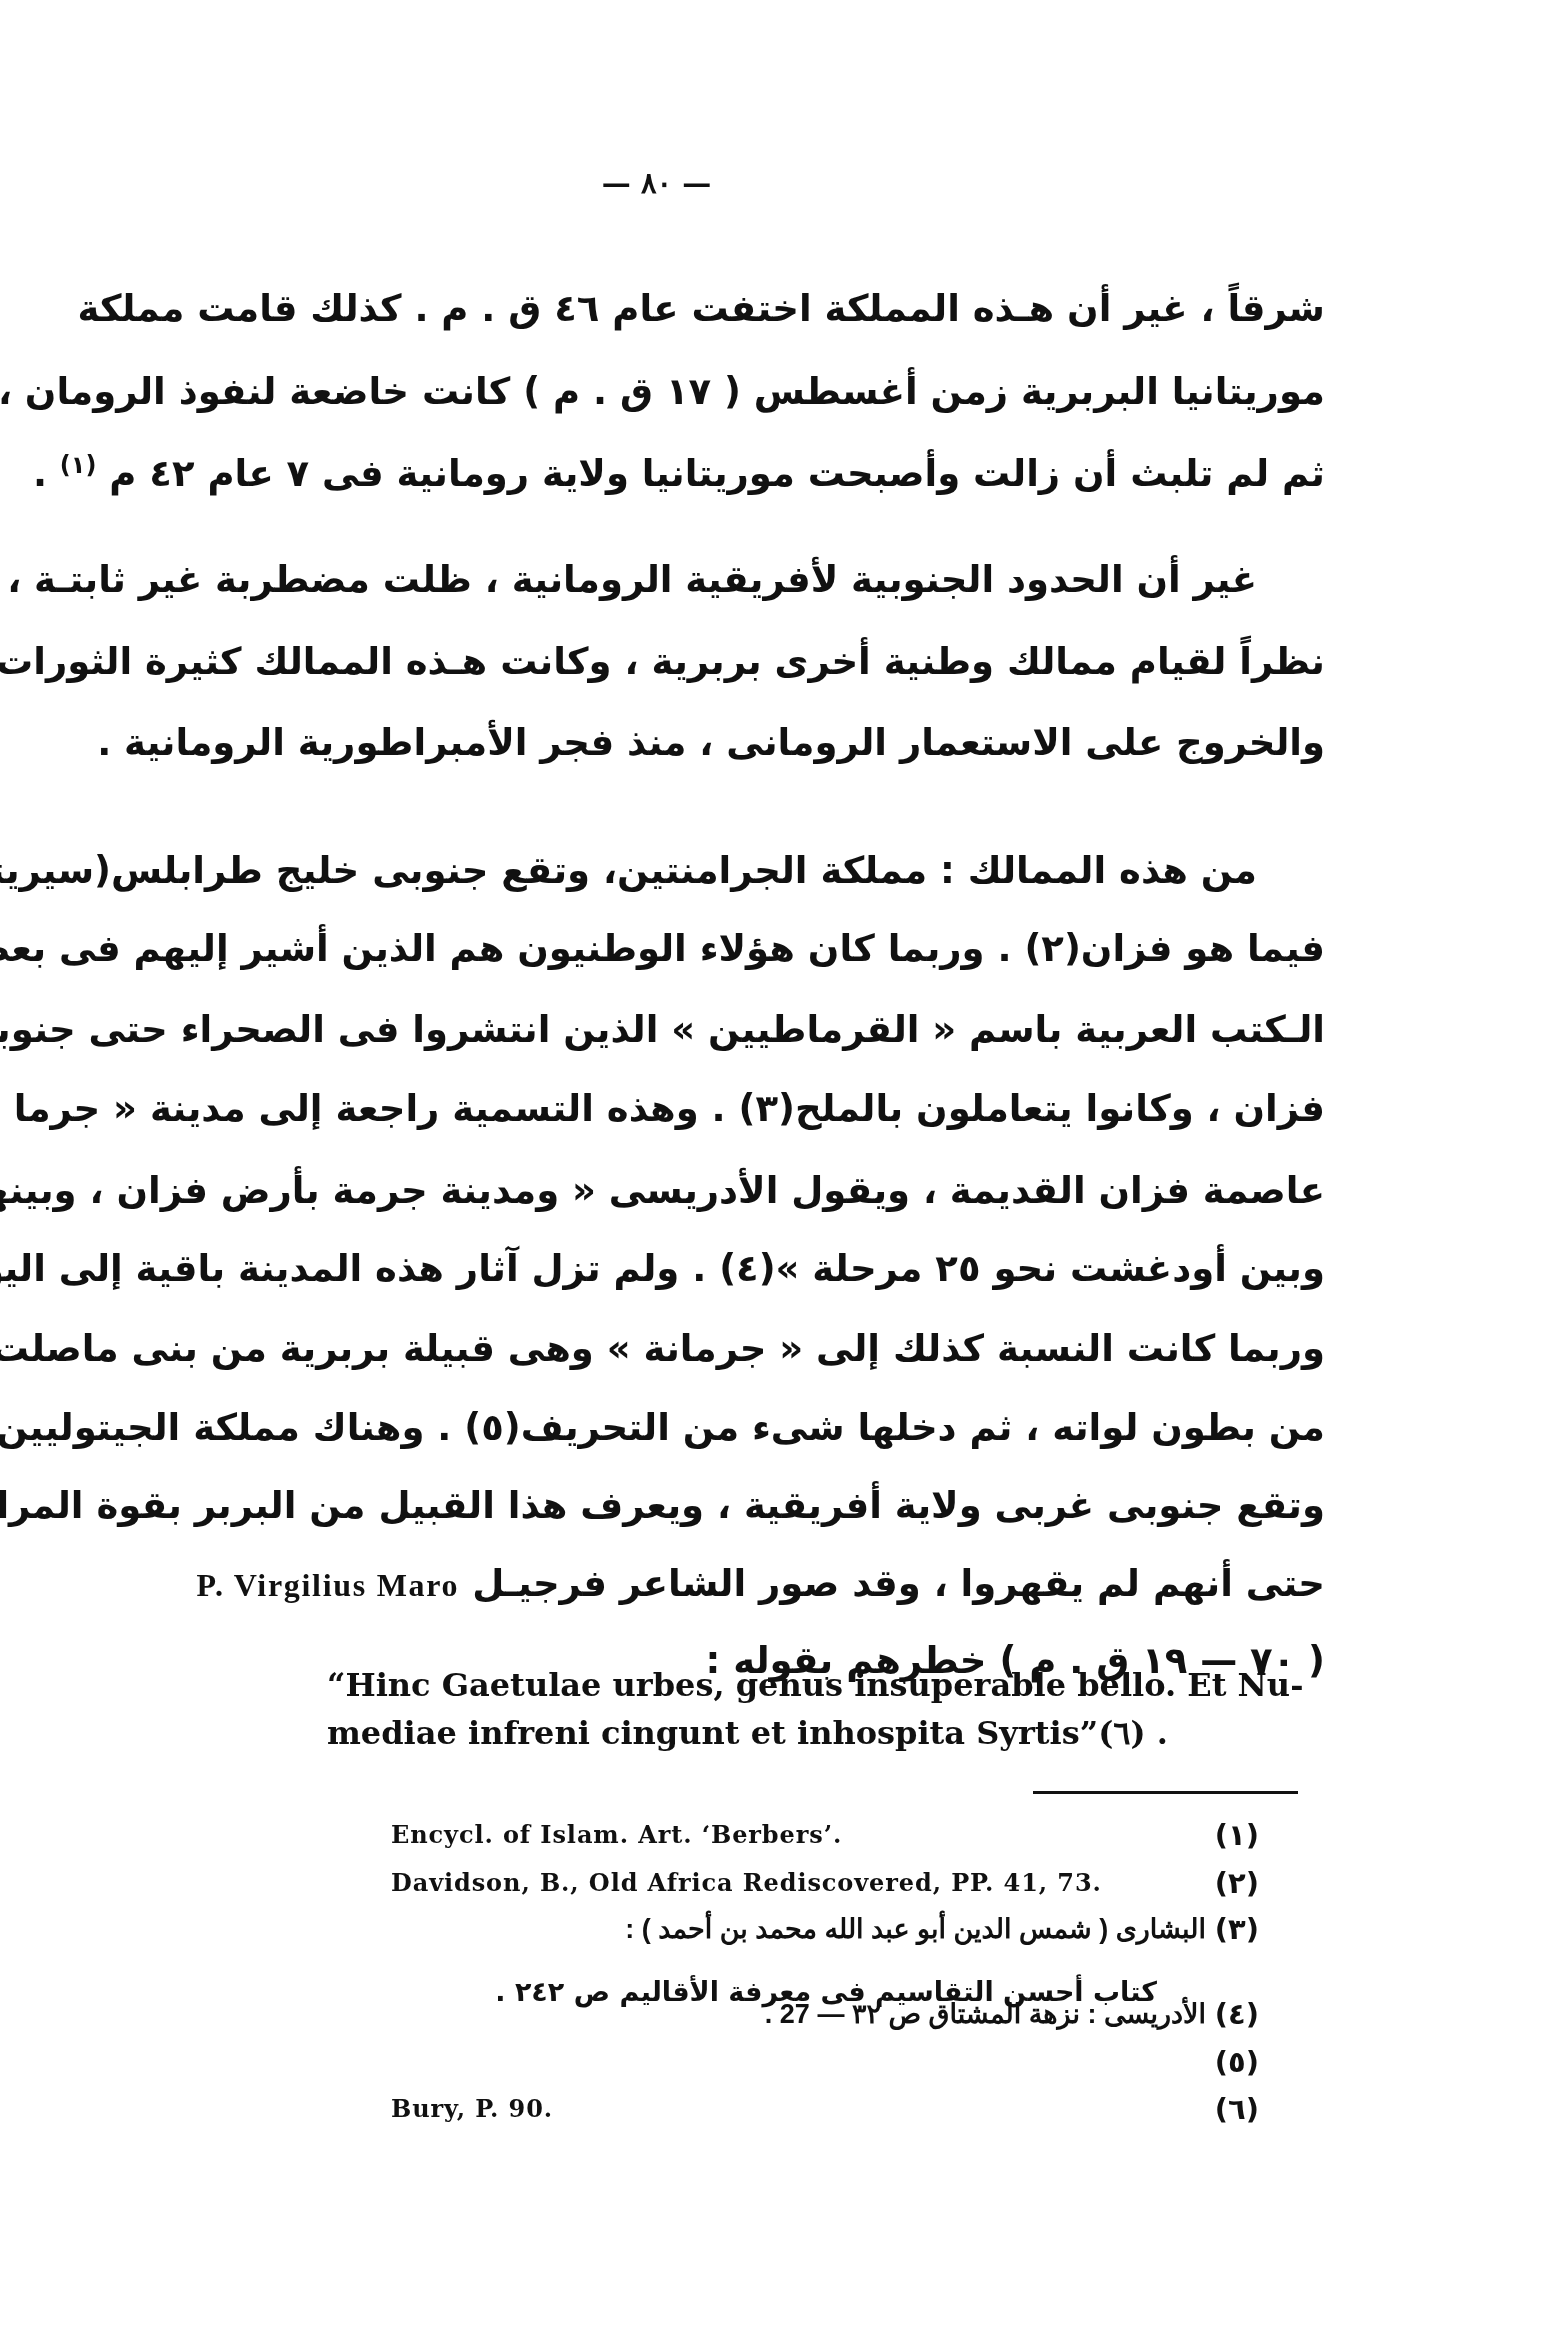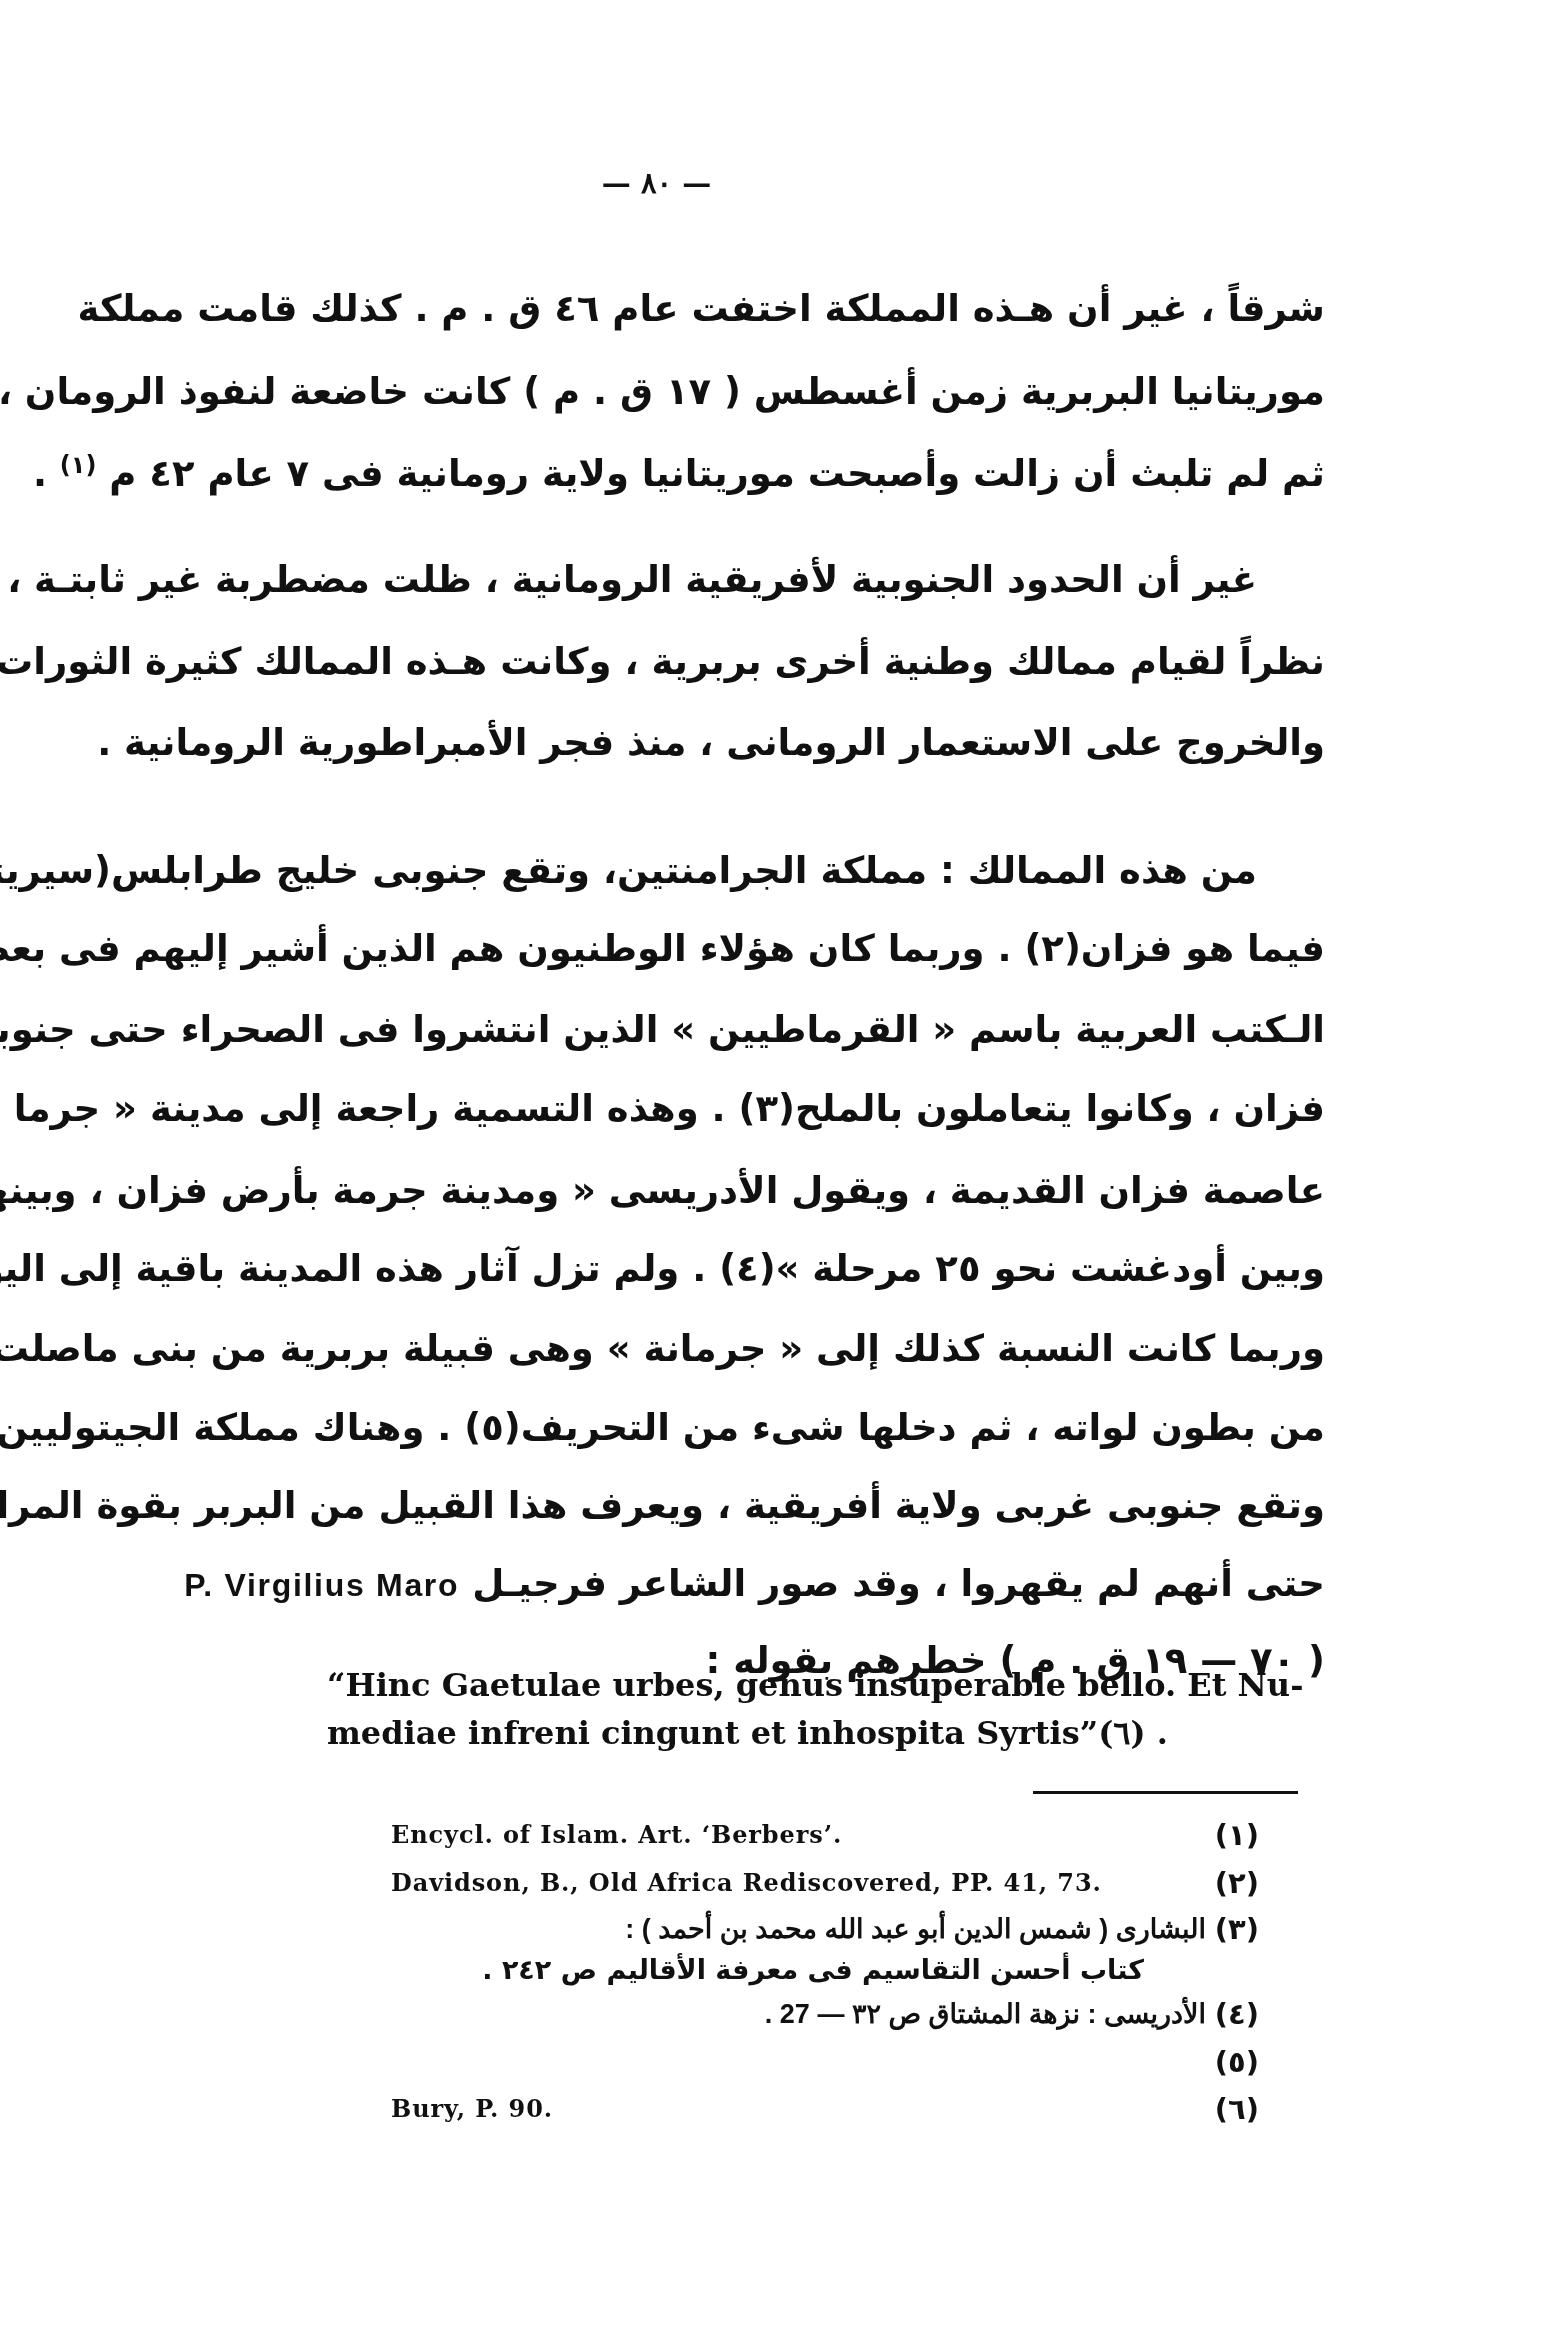--- a/index.html
+++ b/index.html
@@ -9,21 +9,21 @@
     font-family: "DejaVu Serif", serif; font-size: 29px; font-weight: bold; direction: rtl;
   }
   .ar-line {
     position: absolute; left: 248px; width: 1077px; direction: rtl;
     font-family: "DejaVu Sans", sans-serif; font-weight: bold; font-size: 37px;
     line-height: 51px; white-space: nowrap; text-align: justify; text-align-last: justify;
   }
   .ar-line.last { text-align-last: right; }
   .ar-line.indent { padding-right: 68px; box-sizing: border-box; }
   .latin-inline {
-    font-family: Liberation Sans, sans-serif; font-weight: bold; font-size: 32px; letter-spacing: 1.7px;
+    font-family: Liberation Serif, serif; font-weight: bold; font-size: 32px; letter-spacing: 1.7px;
     unicode-bidi: isolate; direction: ltr;
   }
   .fnref { font-size: 24px; vertical-align: super; line-height: 0; }
   .quote-line {
     position: absolute; left: 327px; width: 970px; direction: ltr;
     font-family: "DejaVu Serif", serif; font-weight: bold; font-size: 32px; line-height: 44px;
     white-space: nowrap; text-align: justify; text-align-last: justify;
   }
   .quote-line.last { text-align-last: left; }
   .rule { position: absolute; left: 1033px; width: 265px; top: 1791px; height: 3.4px; background: #111; }
@@ -34,22 +34,22 @@
   }
   .fn-en {
     position: absolute; left: 68px; top: 5.1px; font-family: "DejaVu Serif", serif;
     font-weight: bold; font-size: 24px; line-height: 37px; letter-spacing: 0.9px;
   }
   .fn-ar {
     position: absolute; right: 53px; top: 0; direction: rtl; font-family: Liberation Sans, sans-serif;
     font-weight: bold; font-size: 27px; line-height: 48px; white-space: nowrap;
   }
   .fn-ar-cont {
-    position: absolute; right: 115px; direction: rtl; font-family: "DejaVu Sans", sans-serif;
-    font-weight: bold; font-size: 27px; line-height: 43px; white-space: nowrap;
+    position: absolute; right: 102px; direction: rtl; font-family: "DejaVu Sans", sans-serif;
+    font-weight: bold; font-size: 27px; line-height: 43px; white-space: nowrap; margin-top: 22px;
   }
 </style>
 </head>
 <body>
 
 <div class="page-number">— ٨٠ —</div>
 
 <div>
   <div class="ar-line" style="top:283px">شرقاً ، غير أن هـذه المملكة اختفت عام ٤٦ ق . م . كذلك قامت مملكة</div>
   <div class="ar-line" style="top:366px">موريتانيا البربرية زمن أغسطس ( ١٧ ق . م ) كانت خاضعة لنفوذ الرومان ،</div>

